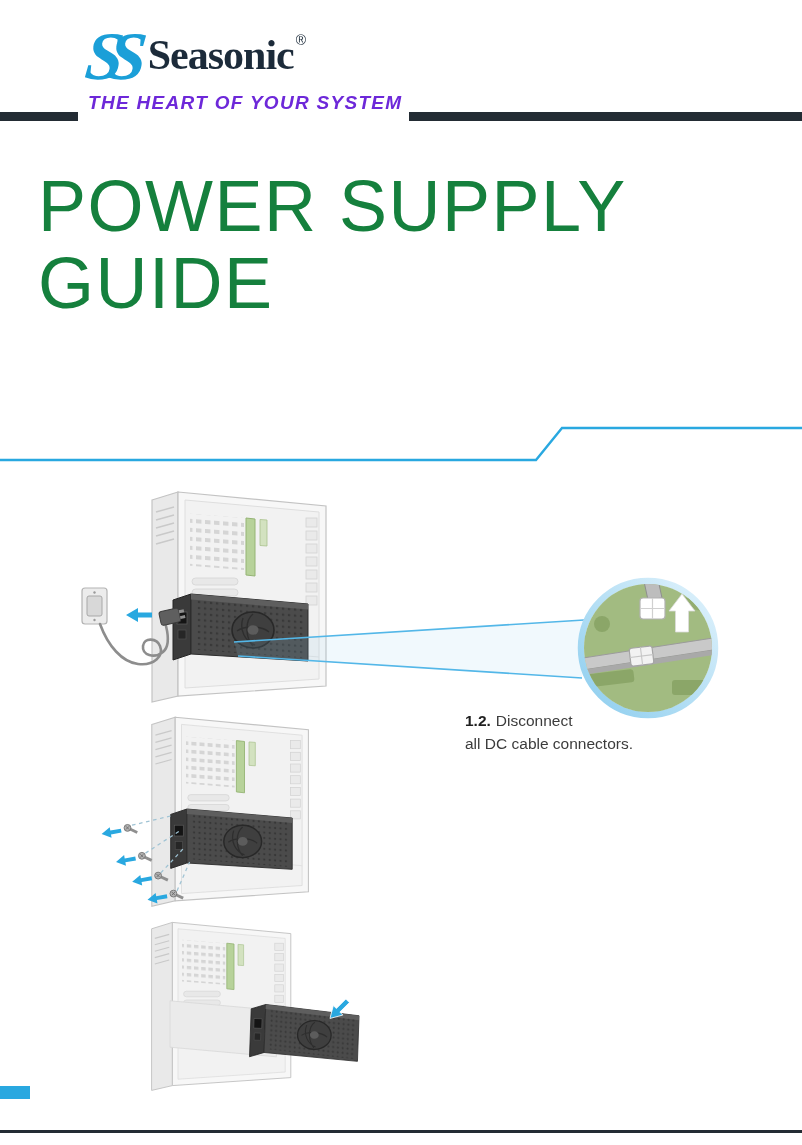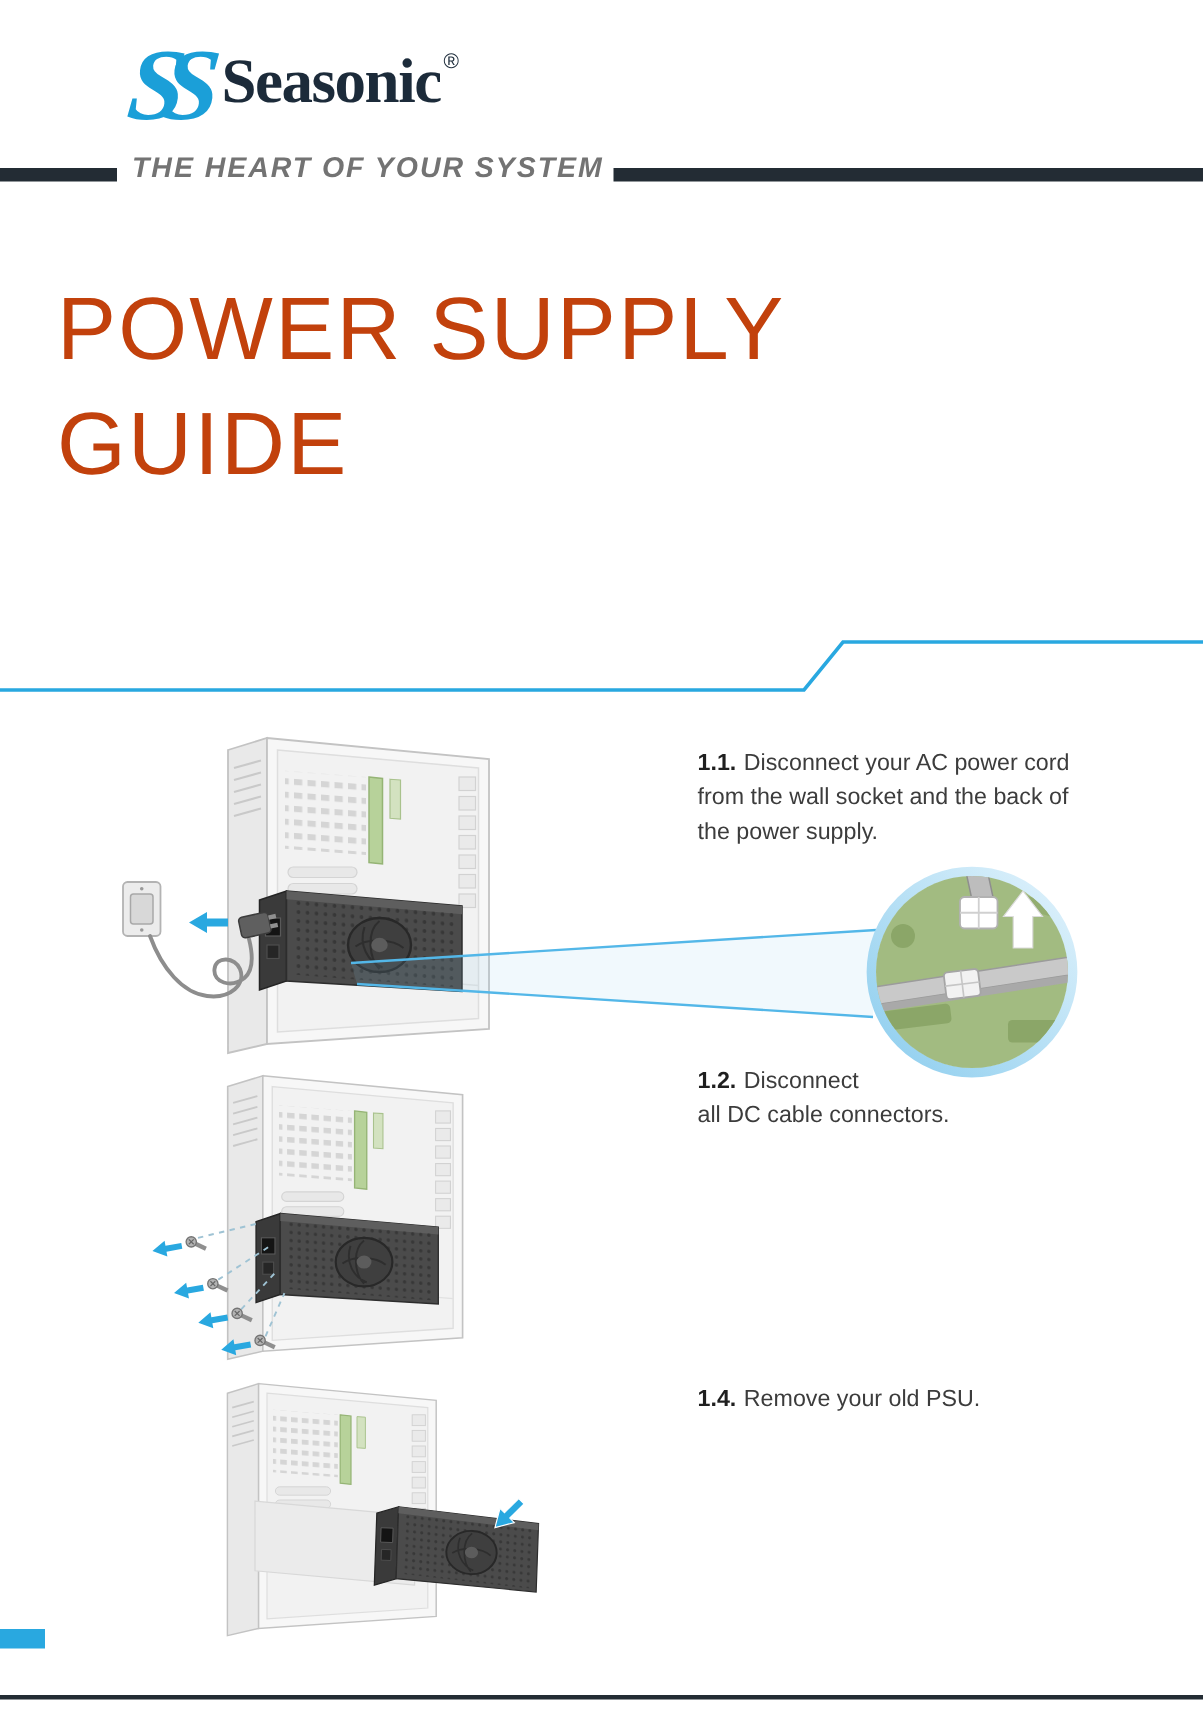--- a/index.html
+++ b/index.html
@@ -20,27 +20,27 @@
     font-family:"Liberation Serif",serif;font-weight:bold;font-size:42px;line-height:1;
     color:#1c2b3a;letter-spacing:-1px;margin-top:12px;
   }
   .reg{font-size:14px;color:#1c2b3a;margin-top:10px;margin-left:2px;}
 
   
   .bar{position:absolute;top:112px;height:9px;background:#232c34;}
   .bar-left{left:0;width:78px;}
   .bar-right{left:409px;width:393px;}
   .tagline{
-    position:absolute;left:88px;top:102px;font-size:19px;font-weight:bold;font-style:italic;
-    color:#737373;letter-spacing:1.3px;white-space:nowrap;text-align:right;
-  }
-
-  
-  .title{position:absolute;left:38px;top:168px;color:#c2410c;font-size:59px;line-height:77px;
-    font-weight:400;letter-spacing:1.5px;margin-top:13px;}
+    position:absolute;left:88px;top:92px;font-size:19px;font-weight:bold;font-style:italic;
+    color:#6d28d9;letter-spacing:1.3px;white-space:nowrap;text-align:right;
+  }
+
+  
+  .title{position:absolute;left:38px;top:168px;color:#15803d;font-size:72px;line-height:77px;
+    font-weight:400;letter-spacing:1.5px;}
 
   
   .section-heading{
     position:absolute;left:78px;top:434px;font-size:17.5px;font-weight:bold;color:#0e2b3e;
     letter-spacing:0.1px;white-space:nowrap;
   }
 
   
   .step{position:absolute;font-size:15.5px;line-height:1.47;color:#3c3c3c;width:330px;}
   .step-label{font-weight:bold;color:#1f1f1f;margin-right:5px;}
@@ -224,32 +224,24 @@
 
   <svg class="illu" style="top:916px" viewBox="0 0 340 226">
     <g transform="translate(16,0) scale(0.8)">
       <use href="#g-tower" transform="translate(72,4)"></use>
       <polygon points="105,106 238,118 238,176 105,164" fill="#ebebeb" stroke="#d8d8d8" stroke-width="1"></polygon>
       <use href="#g-psu" transform="translate(207,102) rotate(2)"></use>
       <use href="#g-arrow" transform="translate(327,106) rotate(135) scale(1.2)" stroke="#ffffff" stroke-width="0.8"></use>
     </g>
   </svg>
 
-  <div class="step" style="left:465px;top:498px">
-    <span class="step-label">1.1.</span><span class="step-text">Disconnect your AC power cord
-from the wall socket and the back of
-the power supply.</span>
-  </div>
 
   <div class="step" style="left:465px;top:710px">
     <span class="step-label">1.2.</span><span class="step-text">Disconnect
 all DC cable connectors.</span>
   </div>
 
 
-  <div class="step" style="left:465px;top:922px">
-    <span class="step-label">1.4.</span><span class="step-text">Remove your old PSU.</span>
-  </div>
 
   <div class="footer-tab"></div>
   <div class="footer-rule"></div>
 
 </div>
 
 </body></html>

